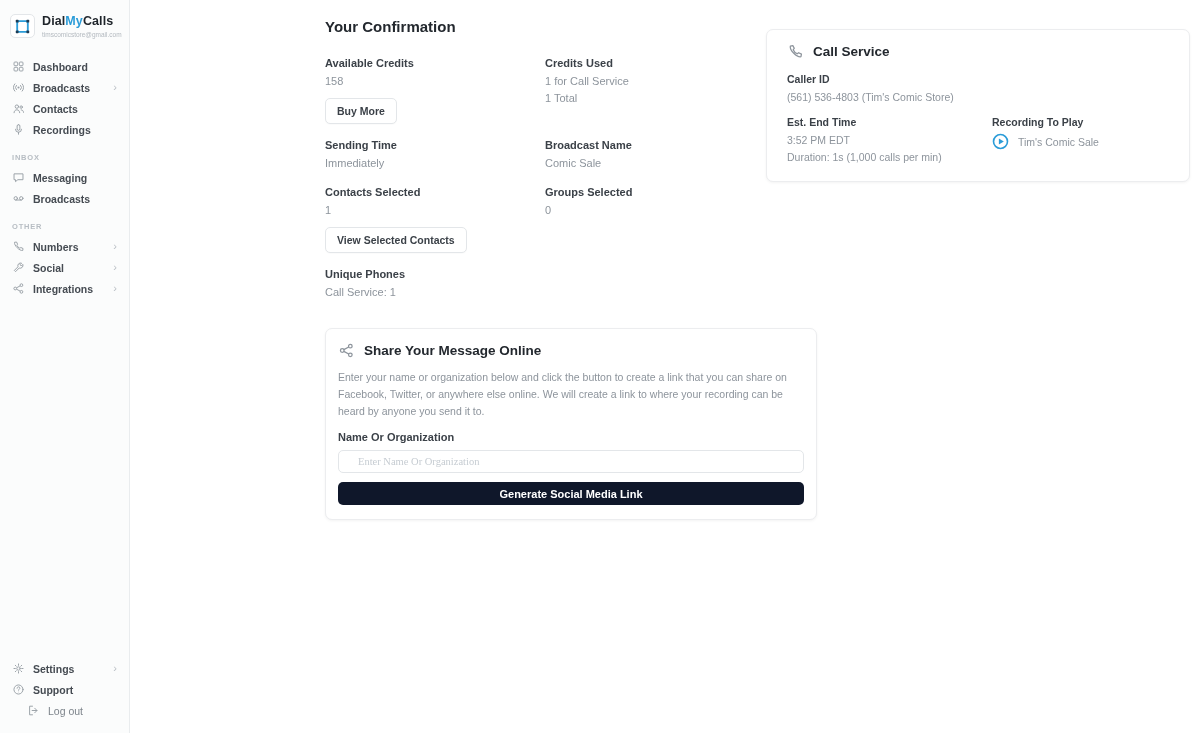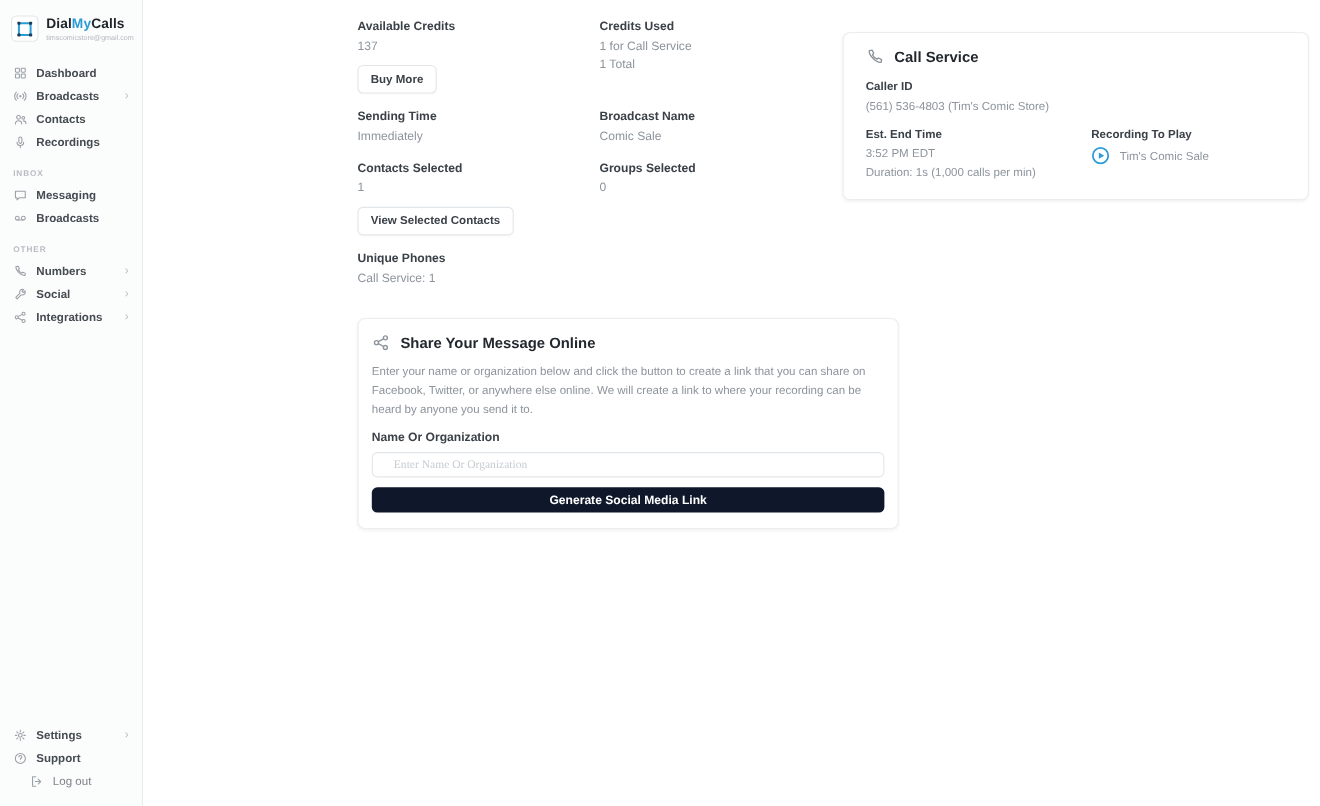--- a/index.html
+++ b/index.html
@@ -265,26 +265,27 @@
             <svg viewBox="0 0 16 16">
               <use href="#i-logout"></use>
             </svg>
           </span>
         <span>Log out</span>
       </div>
     </div>
   </aside>
 
   <main class="main">
+    <h1 class="page-title">Your Confirmation</h1>
 
     <div class="details">
       <div class="dgrid">
         <div class="cell">
           <div class="dlabel">Available Credits</div>
-          <div class="dvalue">137</div>
+          <div class="dvalue">158</div>
           <button class="btn-secondary">Buy More</button>
         </div>
         <div class="cell">
           <div class="dlabel">Credits Used</div>
           <div class="dvalue">1 for Call Service</div>
           <div class="dvalue">1 Total</div>
         </div>
 
         <div class="cell">
           <div class="dlabel">Sending Time</div>

